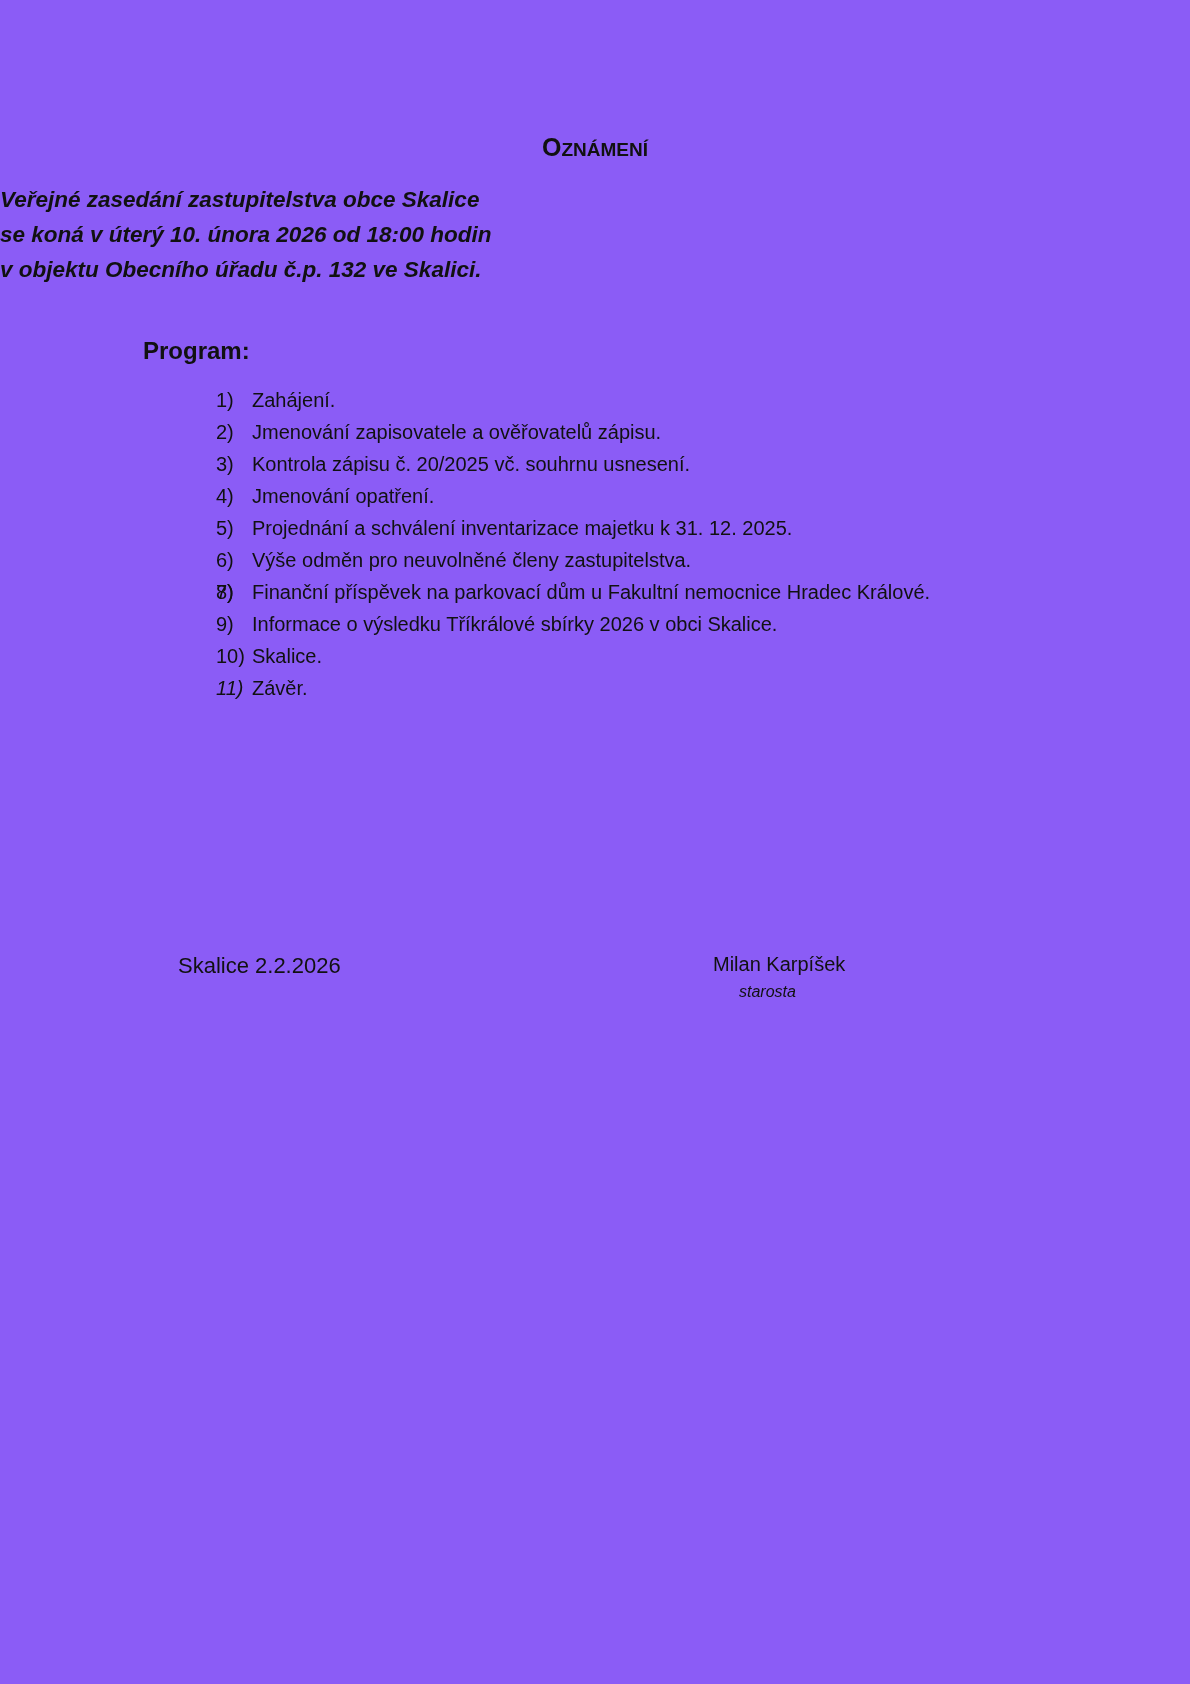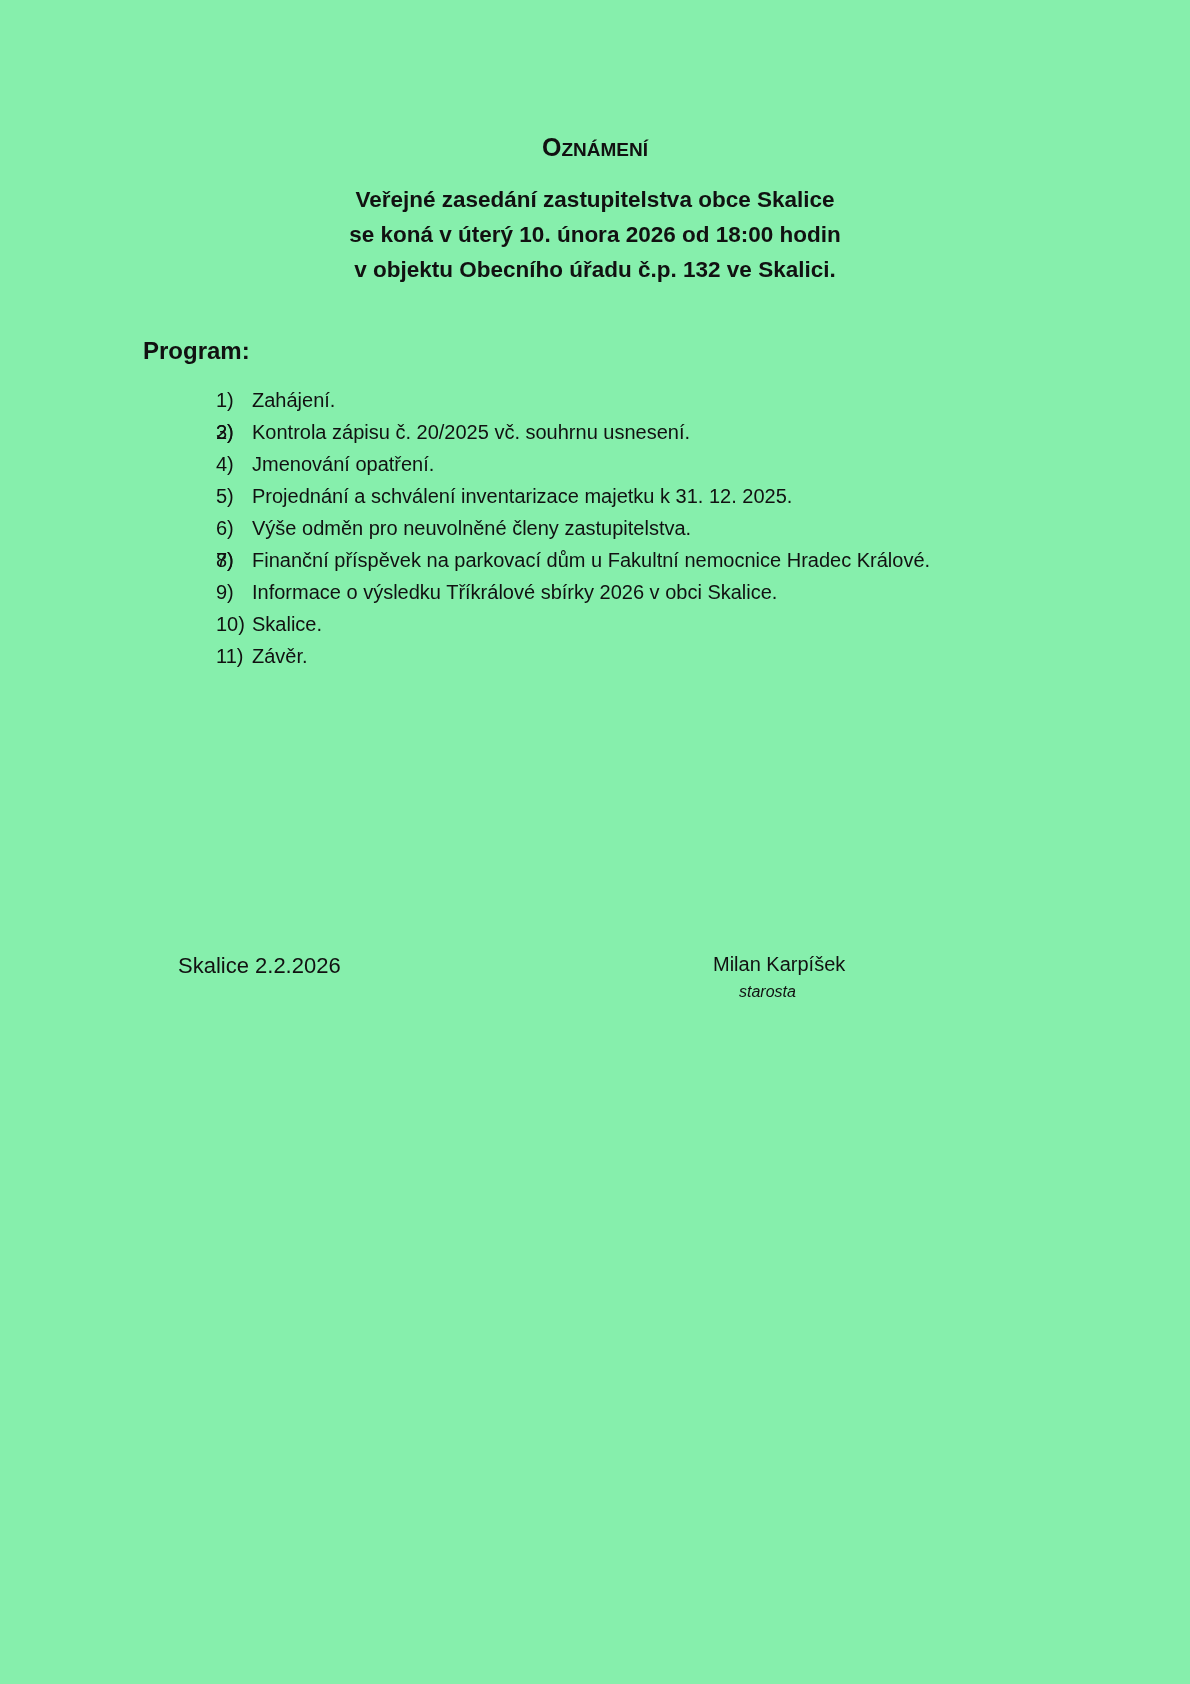--- a/index.html
+++ b/index.html
@@ -1,30 +1,30 @@
 <!DOCTYPE html>
 <html><head>
 <meta charset="utf-8">
 <style>
   html, body { margin: 0; padding: 0; background: #ffffff; }
   body { width: 1190px; height: 1684px; position: relative; overflow: hidden;
          font-family: "Liberation Sans", "DejaVu Sans", sans-serif; color: #111; }
-  .page { position: absolute; inset: 0; background: #86efac; }
+  .page { position: absolute; inset: 0; background: #8b5cf6; }
   .title { position: absolute; top: 133px; left: 0; width: 1190px; text-align: center;
            font-weight: bold; font-size: 25px; letter-spacing: 0; }
   .title .big { font-size: 25px; }
   .title .small { font-size: 19px; }
-  .heading { position: absolute; top: 182px; left: 0; width: 1190px; text-align: center;
-             font-weight: bold; font-size: 22.5px; line-height: 35px; }
+  .heading { position: absolute; top: 182px; left: 0; width: 1190px; 
+             font-weight: bold; font-size: 22.5px; line-height: 35px; font-style: italic; }
   .heading div { white-space: nowrap; }
   .program-label { position: absolute; top: 337px; left: 143px; font-weight: bold; font-size: 24px; }
   .agenda { position: absolute; top: 384px; left: 0; width: 1190px; margin: 0; padding: 0; list-style: none; }
   .agenda li { position: relative; font-size: 20px; line-height: 32px; }
   .agenda .num { position: absolute; left: 216px; top: 0; }
-  .agenda .num.italic { }
+  .agenda .num.italic { font-style: italic; }
   .agenda .txt { display: block; margin-left: 252px; width: 805px; text-align: justify; text-align-last: left; }
   .agenda li.wrap .txt { text-align: justify; }
   .footer-place { position: absolute; top: 953px; left: 178px; font-size: 22px; }
   .footer-name { position: absolute; top: 953px; left: 713px; font-size: 20px; }
   .footer-role { position: absolute; top: 983px; left: 739px; font-size: 16px; font-style: italic; }
 </style>
 </head>
 <body>
 
 <div class="page">
@@ -39,20 +39,21 @@
 
   <div class="program-label">Program:</div>
 
   <ol class="agenda">
     <li>
         <span class="num">1)</span>
         <span class="txt">Zahájení.</span>
       </li>
     <li>
         <span class="num">2)</span>
+        <span class="txt">Jmenování zapisovatele a ověřovatelů zápisu.</span>
       </li>
     <li>
         <span class="num">3)</span>
         <span class="txt">Kontrola zápisu č. 20/2025 vč. souhrnu usnesení.</span>
       </li>
     <li>
         <span class="num">4)</span>
         <span class="txt">Jmenování opatření.</span>
       </li>
     <li>

